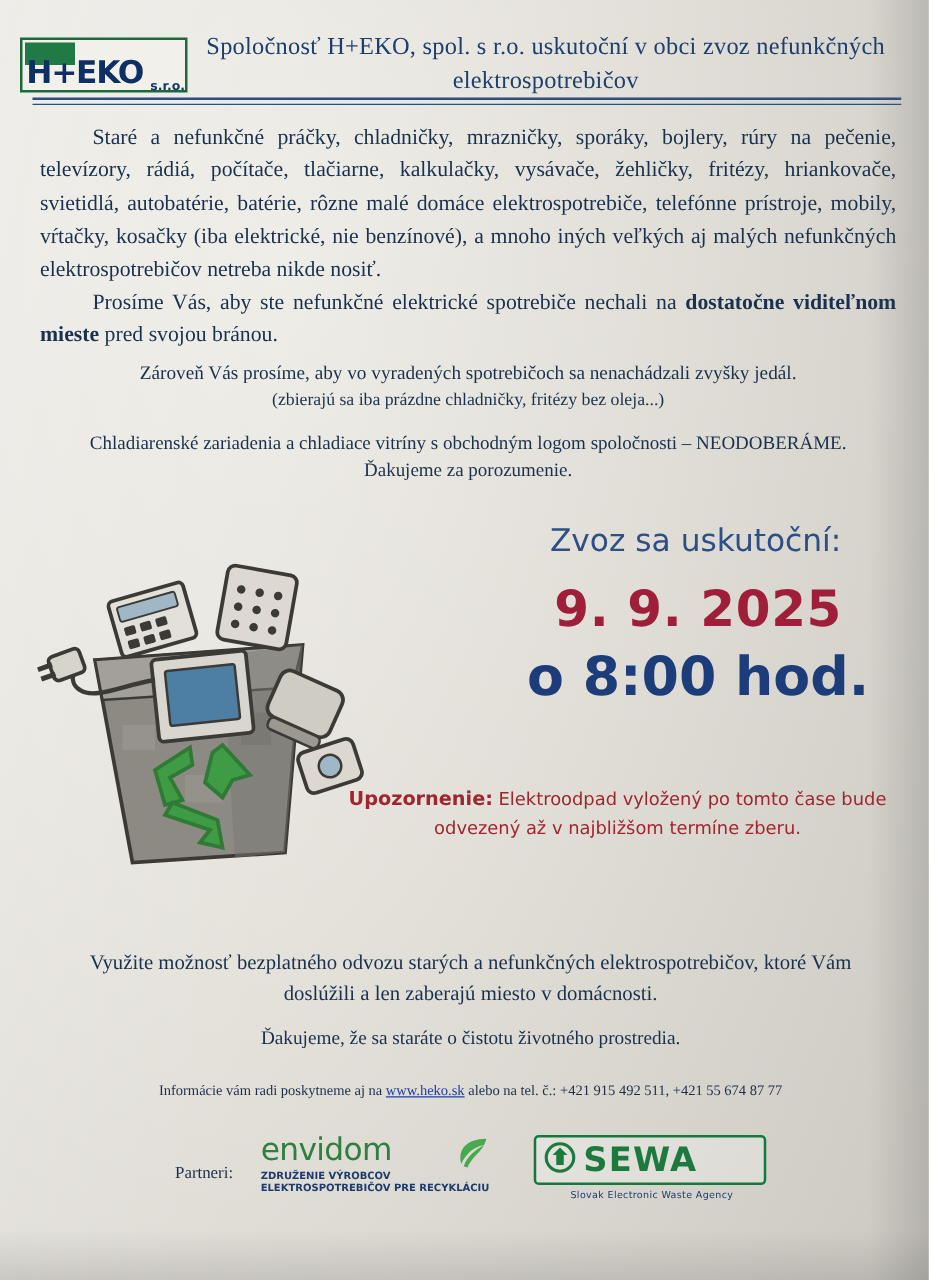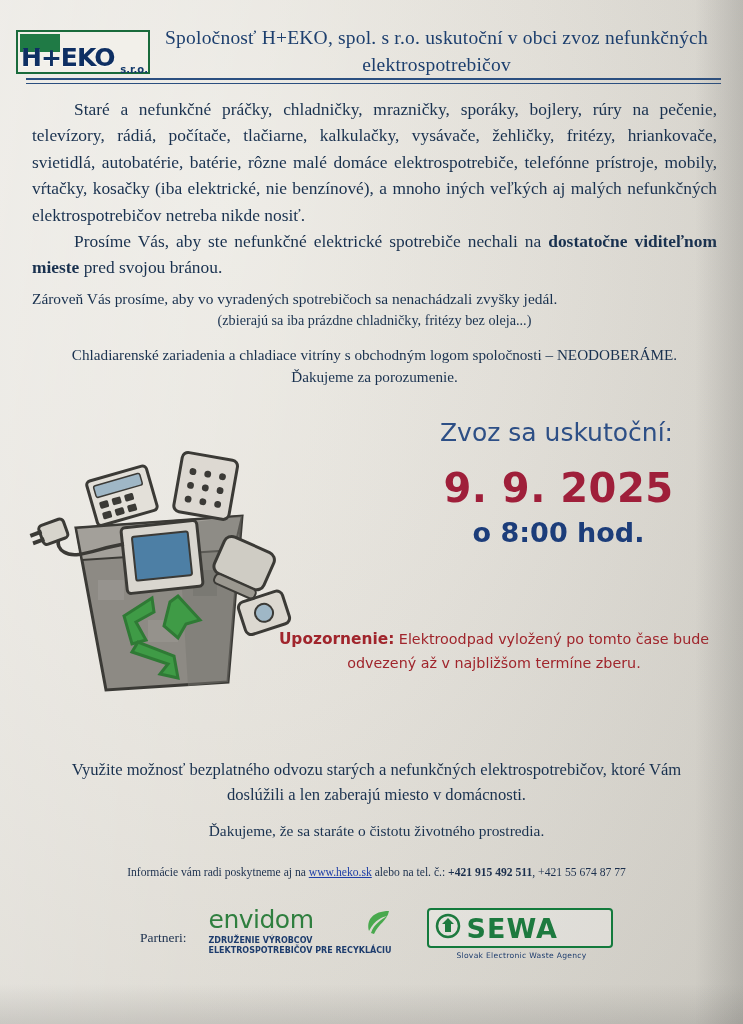--- a/index.html
+++ b/index.html
@@ -133,20 +133,21 @@
     text-indent: 42px;
   }
   #p-request b { font-weight: bold; }
 
   #p-note {
     left: 32px;
     right: 26px;
     top: 288px;
     font-size: 15.4px;
     line-height: 1.45;
+    text-align: center;
     text-indent: 0;
   }
   #p-note-sub {
     left: 32px;
     right: 26px;
     top: 312px;
     font-size: 14.2px;
     text-align: center;
   }
   #p-cool {
@@ -185,21 +186,21 @@
     font-family: "DejaVu Sans", sans-serif;
     font-weight: bold;
     font-size: 40px;
     color: #9f1f3a;
     margin: 0 0 6px 22px;
     letter-spacing: 0.5px;
   }
   .event-time {
     font-family: "DejaVu Sans", sans-serif;
     font-weight: bold;
-    font-size: 27px;
+    font-size: 43px;
     color: #1c3d7a;
     margin: 0 0 0 22px;
   }
   .warn {
     position: absolute;
     left: 268px;
     top: 628px;
     width: 452px;
     font-family: "DejaVu Sans", sans-serif;
     font-size: 14.3px;
@@ -234,21 +235,21 @@
     right: 34px;
     top: 866px;
     font-size: 11.6px;
     text-align: center;
     color: #1b2f4d;
   }
   #p-info a {
     color: #2040a8;
     text-decoration: underline;
   }
-  #p-info b { font-weight: bold; }
+  #p-info b { font-weight: normal; }
 
   
   .partners {
     position: absolute;
     left: 140px;
     top: 898px;
     width: 560px;
     height: 80px;
     display: flex;
     align-items: center;

